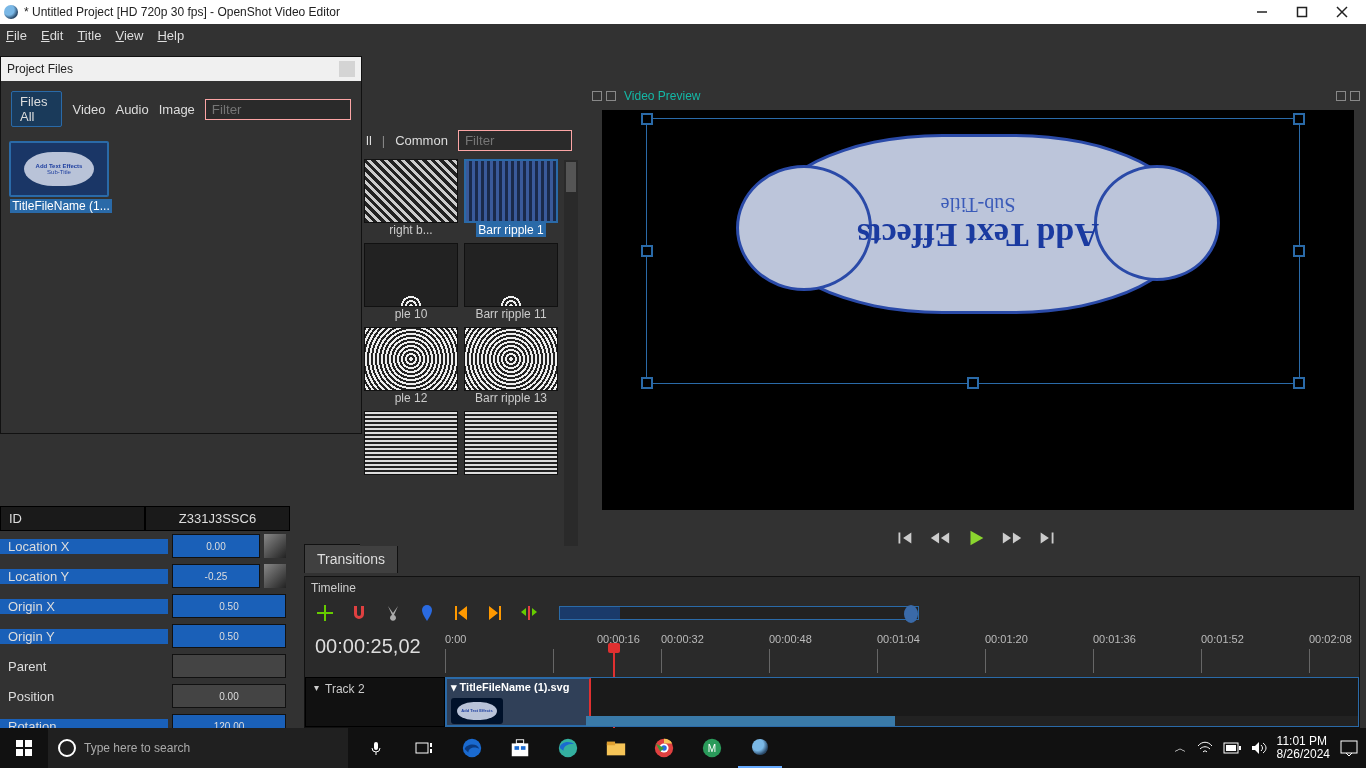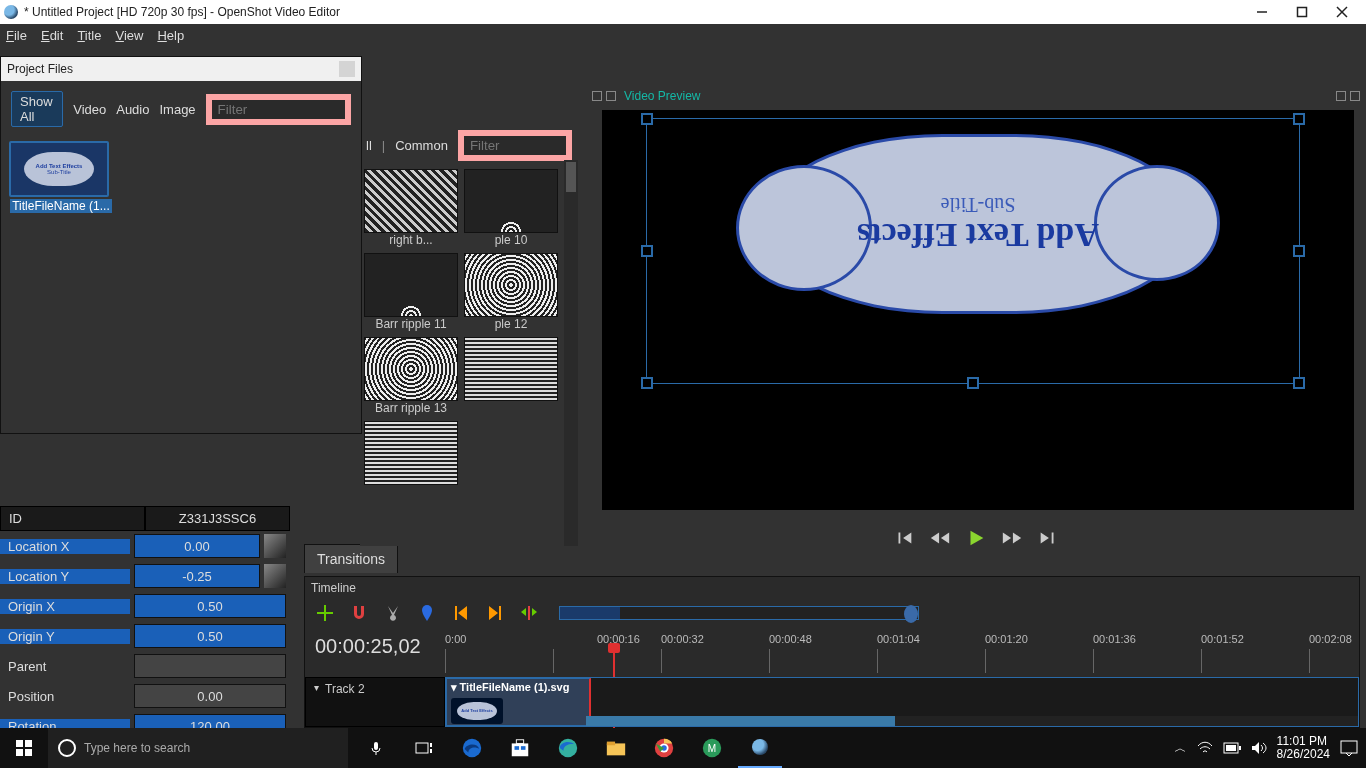--- a/index.html
+++ b/index.html
@@ -12,21 +12,21 @@
 .menubar { height: 22px; background: #323232; display: flex; align-items: center; padding: 0 6px; gap: 14px; font-size: 13px; color: #ddd; }
 .menubar span u { text-decoration: underline; }
 .app-body { position: absolute; top: 46px; left: 0; right: 0; bottom: 40px; background: #323232; }
 
 
 .project-files { position: absolute; left: 0; top: 10px; width: 362px; background: #323232; border: 1px solid #111; z-index: 30; }
 .pf-header { height: 24px; background: #f0f0f0; color: #222; font-size: 12px; display: flex; align-items: center; padding: 0 6px; }
 .pf-header .closebox { margin-left: auto; width: 16px; height: 16px; background: #d4d4d4; }
 .pf-tabs { display: flex; align-items: center; gap: 10px; padding: 10px 10px 6px; font-size: 13px; color: #ddd; }
 .pf-tab.active { background: #1a3a5a; border: 1px solid #2a6aa8; padding: 2px 8px; border-radius: 2px; }
-.pf-filter { background: #2a2a2a; border: 6px solid #fca5a5; color: #ef4444; padding: 2px 6px; min-width: 60px; }
+.pf-filter { background: #2a2a2a; border: 1px solid #fca5a5; color: #ef4444; padding: 2px 6px; min-width: 60px; }
 .pf-content { padding: 8px; display: flex; gap: 6px; min-height: 300px;}
 .pf-item { width: 104px; text-align: center; font-size: 12px; color: #ddd; }
 .pf-thumb { width: 100px; height: 56px; background: #111; border: 2px solid transparent; border-radius: 2px; margin-bottom: 2px; }
 .pf-thumb.film { background: repeating-linear-gradient(90deg, #111 0 6px, #333 6px 10px); }
 .pf-thumb.title { background:#00112a; display:flex; align-items:center; justify-content:center;}
 .pf-item.selected .pf-thumb { border-color: #2a6aa8; background:#1a3666;}
 .pf-item.selected .pf-label { background: #2a6aa8; color: #fff; padding:0 2px; display:inline-block; }
 .cloud-mini{ width:70px; height:34px; background:#b9c3d8; border-radius:50% / 60%; font-size:6px; color:#2040a0; display:flex; flex-direction:column; align-items:center; justify-content:center; line-height:1;}
 
 
@@ -38,22 +38,22 @@
 .trans-item.sel .tl-label{ background:#2a6aa8; color:#fff; padding:0 2px; display:inline-block;}
 .trans-scroll{ position:absolute; right:0; top:34px; bottom:0; width:14px; background:#2a2a2a;}
 .trans-scroll .thumb{ position:absolute; left:2px; right:2px; top:2px; height:30px; background:#555;}
 
 
 .props{ position:absolute; left:0; top:460px; width:290px; bottom:0; background:#323232; font-size:13px; color:#ddd;}
 .props-head{ display:flex;}
 .props-head div{ flex:1; padding:4px 8px; background:#1a1a1a; border:1px solid #000;}
 .props-head .val{ text-align:center;}
 .prow{ display:flex; height:30px; align-items:center;}
-.prow .plabel{ width:130px; padding:0 8px;}
-.prow .pval{ flex:1; height:24px; margin:0 4px; background:#444; border:1px solid #111; display:flex; align-items:center; justify-content:center; font-size:13px;}
+.prow .plabel{ width:168px; padding:0 8px;}
+.prow .pval{ flex:1; height:24px; margin:0 4px; background:#444; border:1px solid #111; display:flex; align-items:center; justify-content:center; font-size:10px;}
 .prow.blue .plabel{ background:#1a60b8; }
 .prow.blue .pval{ background:#1a60b8; }
 .prow .grad{ width:22px; height:24px; background:linear-gradient(135deg,#888,#222); margin-right:4px;}
 
 
 .preview-panel{ position:absolute; left:586px; right:0; top:40px; height:475px; background:#323232;}
 .pv-header{ height:20px; display:flex; align-items:center; color:#14b8a6; font-size:12px; padding:0 6px;}
 .pv-header .pv-icons{ display:flex; gap:4px; margin-right:8px;}
 .pv-header .pv-icons.right{ margin-left:auto; margin-right:0;}
 .pv-ico{ width:10px; height:10px; border:1px solid #888;}
@@ -158,21 +158,21 @@
 </div>
 
 <div class="app-body">
 
   <div class="project-files">
     <div class="pf-header">
       <span>Project Files</span>
       <div class="closebox"></div>
     </div>
     <div class="pf-tabs">
-      <span class="pf-tab active">Show All</span>
+      <span class="pf-tab active">Files All</span>
       <span class="pf-tab">Video</span>
       <span class="pf-tab">Audio</span>
       <span class="pf-tab">Image</span>
       <input class="pf-filter" placeholder="Filter" style="">
     </div>
     <div class="pf-content">
       <div class="pf-item selected">
         <div class="pf-thumb title">
           <div class="cloud-mini">
               <b>Add Text Effects</b>
@@ -186,20 +186,21 @@
 
   <div class="trans-panel-top">
     <div class="trans-header">
       <span>ll</span>
       <span style="color:#888">|</span>
       <span>Common</span>
       <input class="pf-filter" style="flex: 1 1 0%;" placeholder="Filter">
     </div>
     <div class="trans-grid" id="trans-grid">
         <div class="trans-item"><div class="trans-thumb tex1"></div><span class="tl-label">right b...</span></div>
+        <div class="trans-item sel"><div class="trans-thumb tex2"></div><span class="tl-label">Barr ripple 1</span></div>
         <div class="trans-item"><div class="trans-thumb tex3"></div><span class="tl-label">ple 10</span></div>
         <div class="trans-item"><div class="trans-thumb tex3"></div><span class="tl-label">Barr ripple 11</span></div>
         <div class="trans-item"><div class="trans-thumb tex4"></div><span class="tl-label">ple 12</span></div>
         <div class="trans-item"><div class="trans-thumb tex4"></div><span class="tl-label">Barr ripple 13</span></div>
         <div class="trans-item"><div class="trans-thumb tex5"></div><span class="tl-label"></span></div>
         <div class="trans-item"><div class="trans-thumb tex5"></div><span class="tl-label"></span></div>
       </div>
     <div class="trans-scroll">
         <div class="thumb"></div>
       </div>

